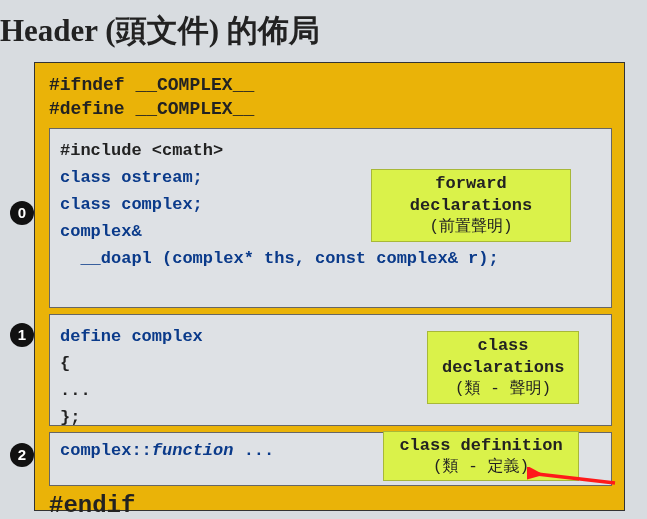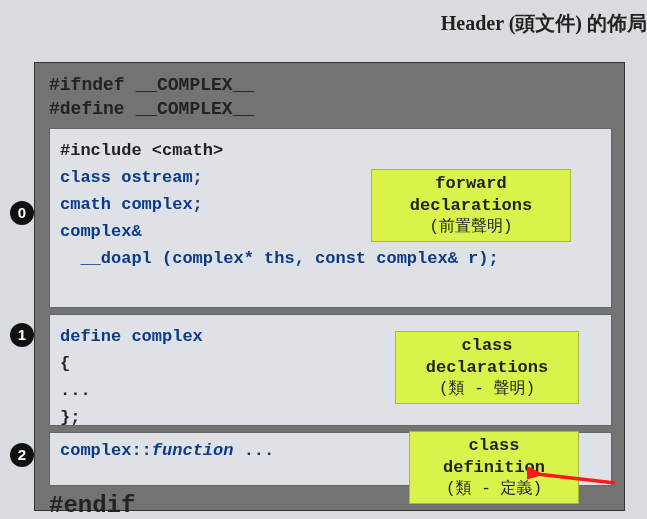--- a/index.html
+++ b/index.html
@@ -14,34 +14,34 @@
       font-family: Georgia, 'Times New Roman', serif;
       position: relative;
       overflow: hidden;
     }
     .slide {
       width: 100%;
       height: 100%;
       position: relative;
     }
     .slide-title {
-      text-align: right;
-      font-size: 20px;
+      text-align: left;
+      font-size: 31px;
       font-weight: bold;
       color: #222;
       padding: 10px 0 12px;
     }
     .outer-box {
       position: absolute;
       left: 34px;
       right: 22px;
       top: 62px;
       bottom: 8px;
       border: 1.5px solid #333;
-      background: #737373;
+      background: #eab308;
       padding: 10px 12px 4px 14px;
     }
     .guard-lines {
       font-family: 'Courier New', monospace;
       font-size: 18px;
       font-weight: bold;
       color: #222;
       line-height: 1.35;
       margin-bottom: 6px;
     }
@@ -125,41 +125,41 @@
 
     <div class="inner-box" style="height:180px;">
       <div class="num-badge" style="top:72px;">0</div>
       <div class="label-highlight" style="right:40px; top:40px; width:200px;">
         <div class="en">forward declarations</div>
         <div class="zh">(前置聲明)</div>
       </div>
       <div class="code-line black">#include &lt;cmath&gt;</div>
       <div class="code-line"></div>
       <div class="code-line">class ostream;</div>
-      <div class="code-line">cmath complex;</div>
+      <div class="code-line">class complex;</div>
       <div class="code-line"></div>
       <div class="code-line">complex&amp;</div>
       <div class="code-line">  __doapl (complex* ths, const complex&amp; r);</div>
     </div>
 
     <div class="inner-box" style="height:112px;">
       <div class="num-badge" style="top:8px;">1</div>
-      <div class="label-highlight" style="right:32px; top:16px; width:184px;">
+      <div class="label-highlight" style="right:32px; top:16px; width:152px;">
         <div class="en">class declarations</div>
         <div class="zh">(類 - 聲明)</div>
       </div>
       <div class="code-line">define complex</div>
       <div class="code-line black">{</div>
       <div class="code-line black">...</div>
       <div class="code-line black">};</div>
     </div>
 
     <div class="inner-box" style="height:54px; padding-top:4px;">
       <div class="num-badge" style="top:10px;">2</div>
-      <div class="label-highlight" style="right:32px; top:-2px; width:170px;">
+      <div class="label-highlight" style="right:32px; top:-2px; width:196px;">
         <div class="en">class definition</div>
         <div class="zh">(類 - 定義)</div>
       </div>
       <div class="code-line"><span>complex::</span><span style="font-style:italic;margin-top:32px;">function</span><span> ...</span></div>
     </div>
 
     <div class="endif-line">#endif</div>
   </div>
 
   <svg class="red-arrow" viewBox="0 0 90 20">

